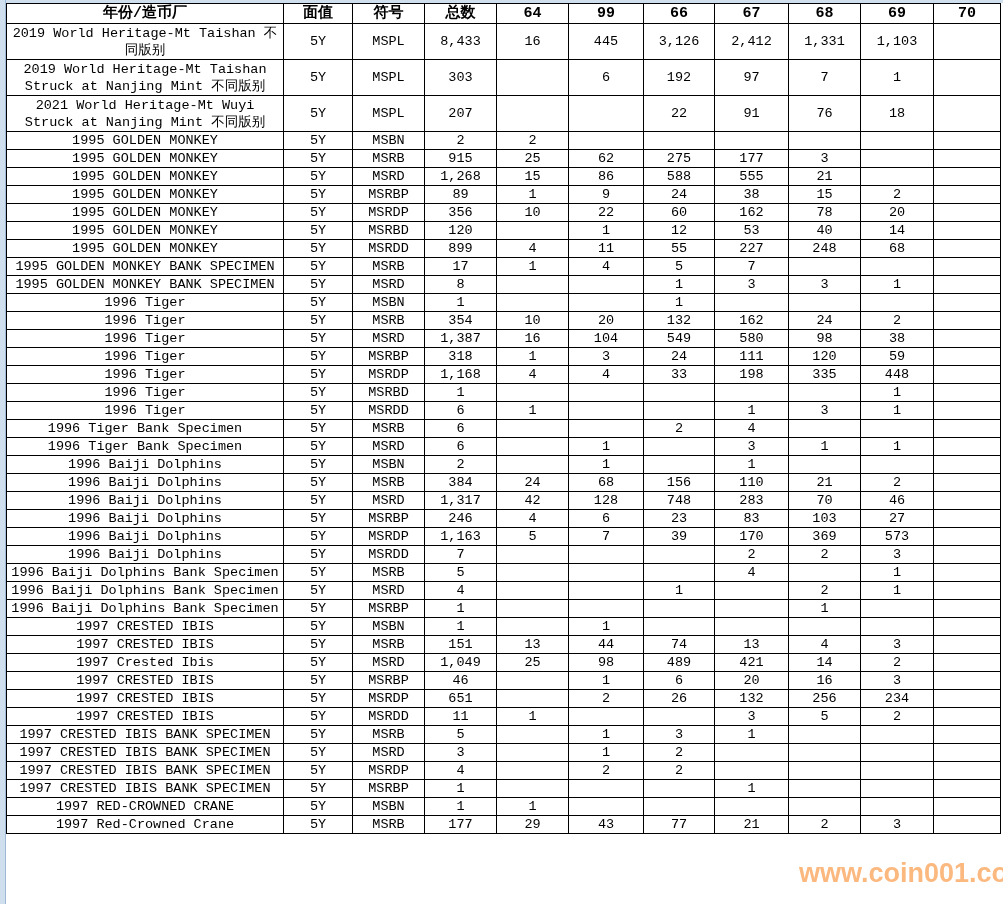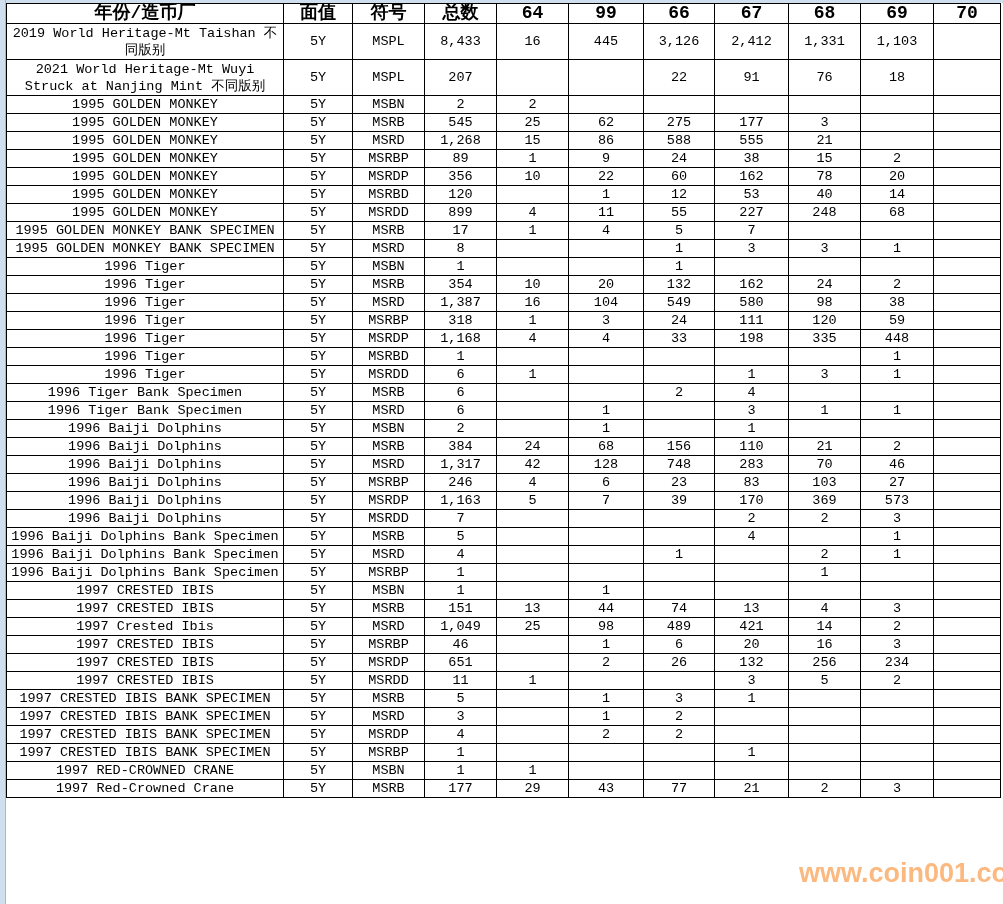--- a/index.html
+++ b/index.html
@@ -34,21 +34,21 @@
     vertical-align:middle;
     padding:0 1px;
     font-size:13.5px;
     color:#000;
     white-space:nowrap;
     overflow:hidden;
     line-height:17px;
   }
   table.census thead th{
     font-weight:bold;
-    font-size:18px;
+    font-size:15px;
     height:19px;
   }
   table.census tbody tr{height:18px;}
   table.census tbody tr.tall{height:36px;margin-left:24px;}
   table.census tbody tr.tall td.name{
     white-space:normal;
     word-wrap:break-word;
     line-height:17px;
   }
   .watermark{
@@ -107,20 +107,33 @@
           <td>8,433</td>
           <td>16</td>
           <td>445</td>
           <td>3,126</td>
           <td>2,412</td>
           <td>1,331</td>
           <td>1,103</td>
           <td></td>
         </tr>
         <tr class="tall">
+          <td class="name">2019 World Heritage-Mt Taishan Struck at Nanjing Mint 不同版别</td>
+          <td>5Y</td>
+          <td>MSPL</td>
+          <td>303</td>
+          <td></td>
+          <td>6</td>
+          <td>192</td>
+          <td>97</td>
+          <td>7</td>
+          <td>1</td>
+          <td></td>
+        </tr>
+        <tr class="tall">
           <td class="name">2021 World Heritage-Mt Wuyi Struck at Nanjing Mint 不同版别</td>
           <td>5Y</td>
           <td>MSPL</td>
           <td>207</td>
           <td></td>
           <td></td>
           <td>22</td>
           <td>91</td>
           <td>76</td>
           <td>18</td>
@@ -136,21 +149,21 @@
           <td></td>
           <td></td>
           <td></td>
           <td></td>
           <td></td>
         </tr>
         <tr>
           <td class="name">1995 GOLDEN MONKEY</td>
           <td>5Y</td>
           <td>MSRB</td>
-          <td>545</td>
+          <td>915</td>
           <td>25</td>
           <td>62</td>
           <td>275</td>
           <td>177</td>
           <td>3</td>
           <td></td>
           <td></td>
         </tr>
         <tr>
           <td class="name">1995 GOLDEN MONKEY</td>

